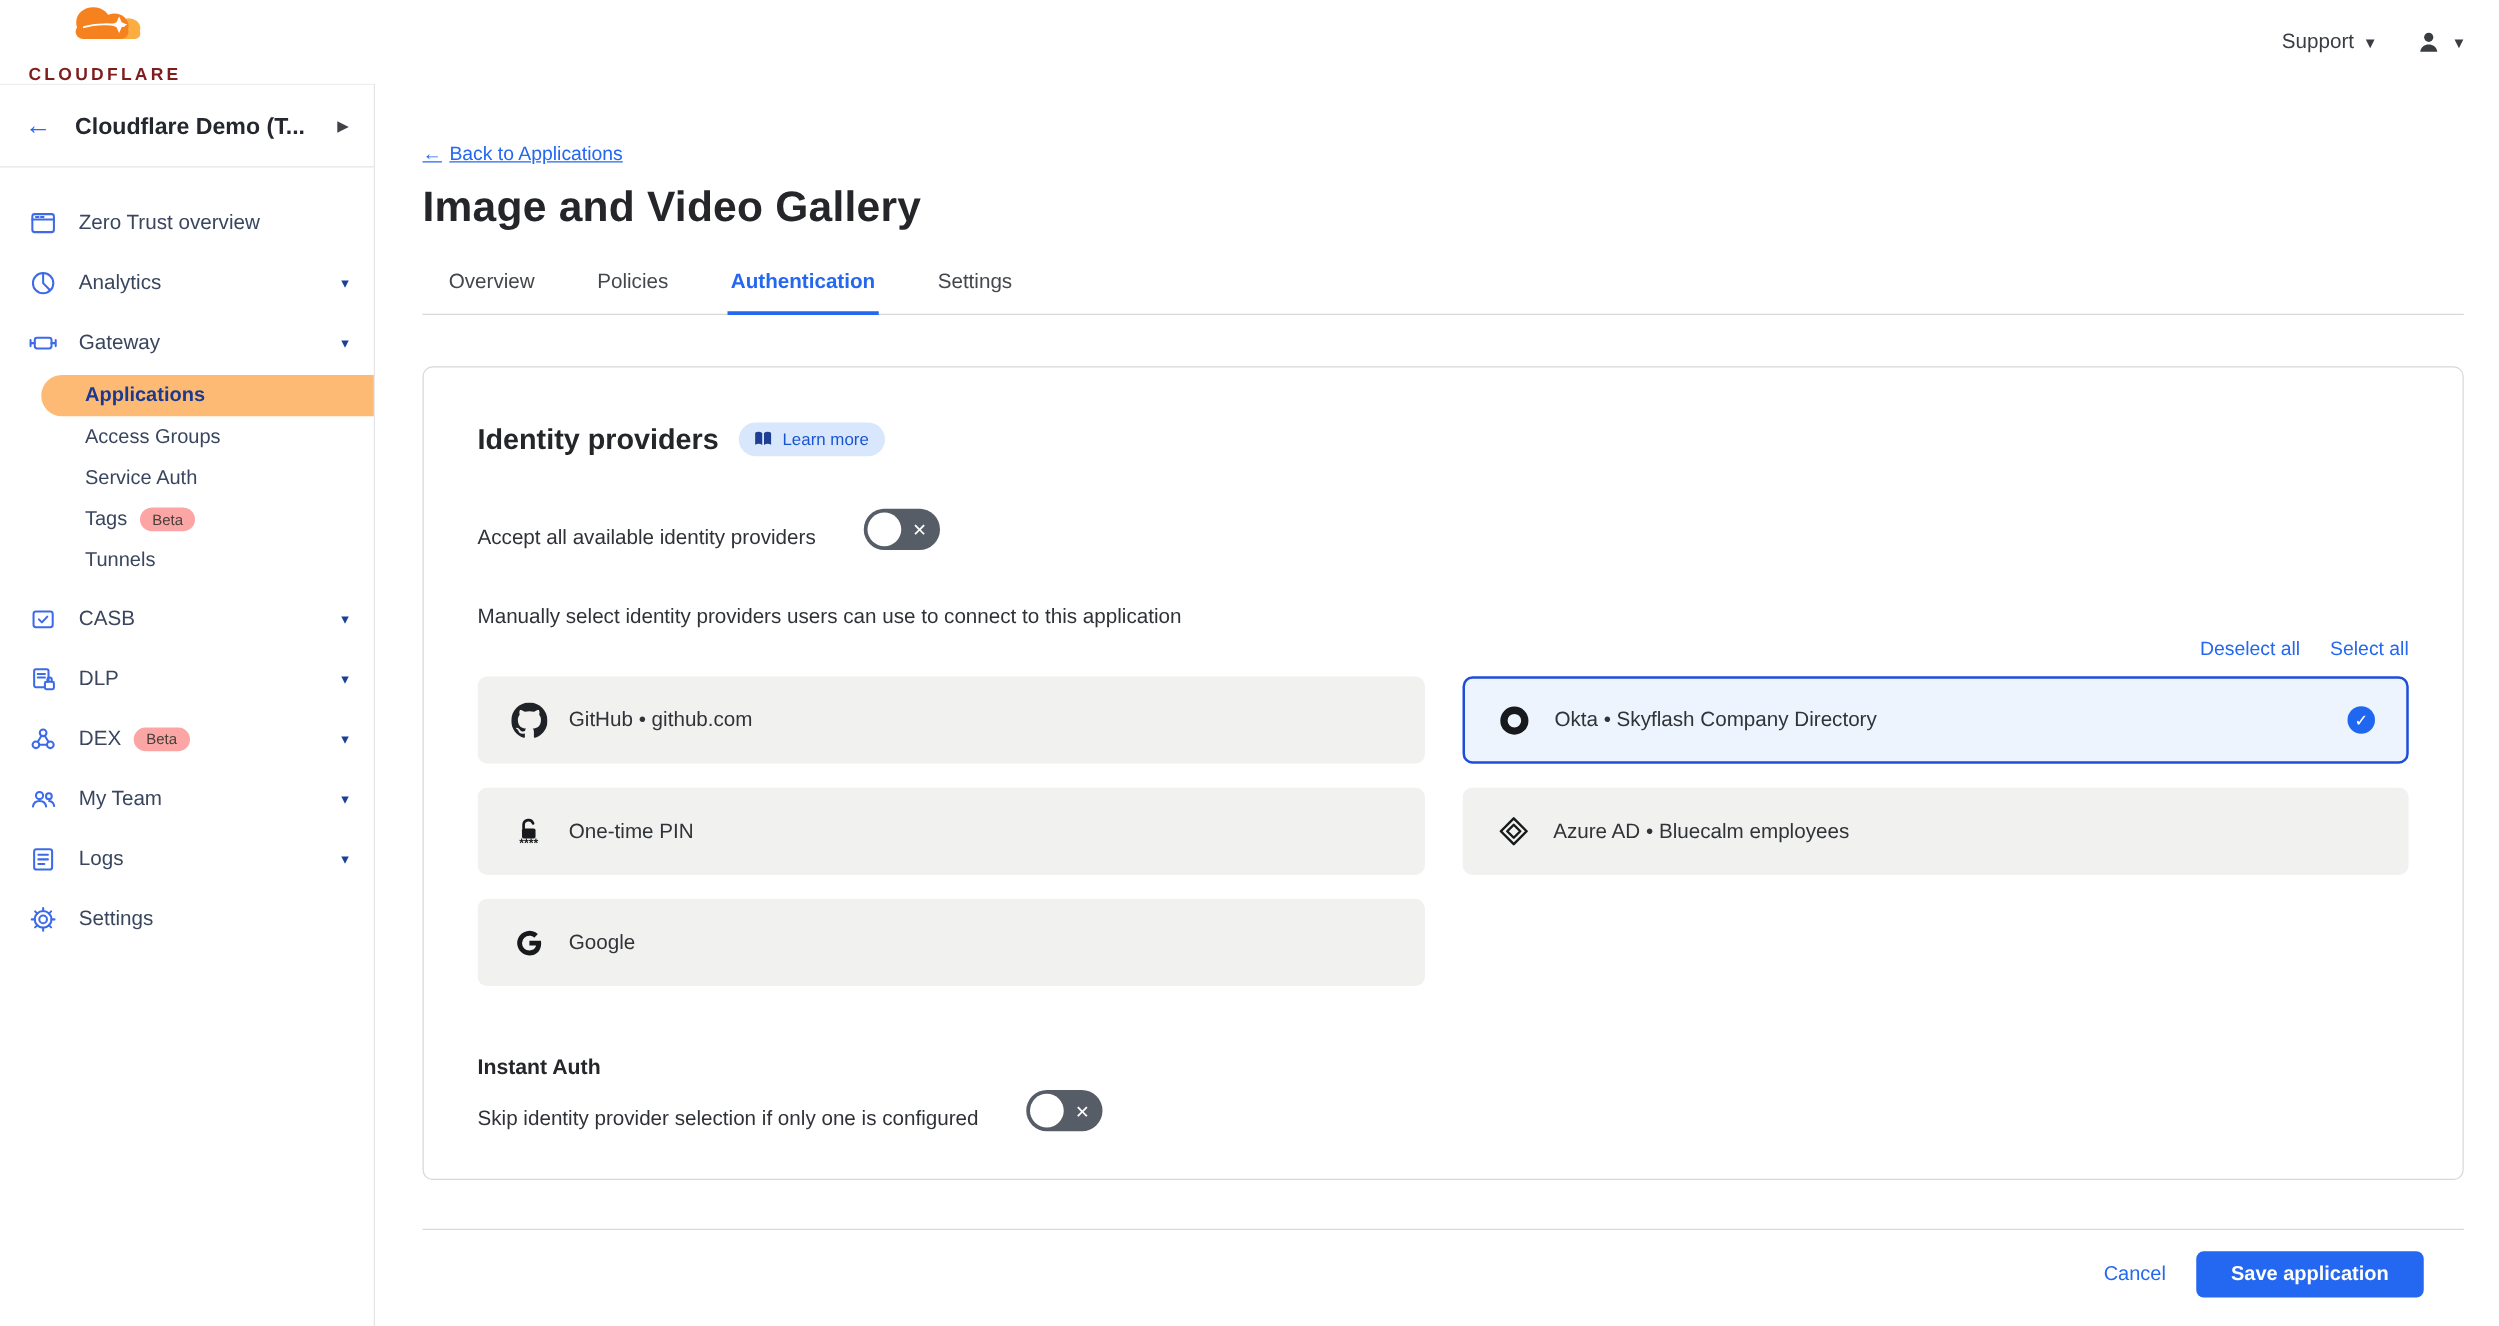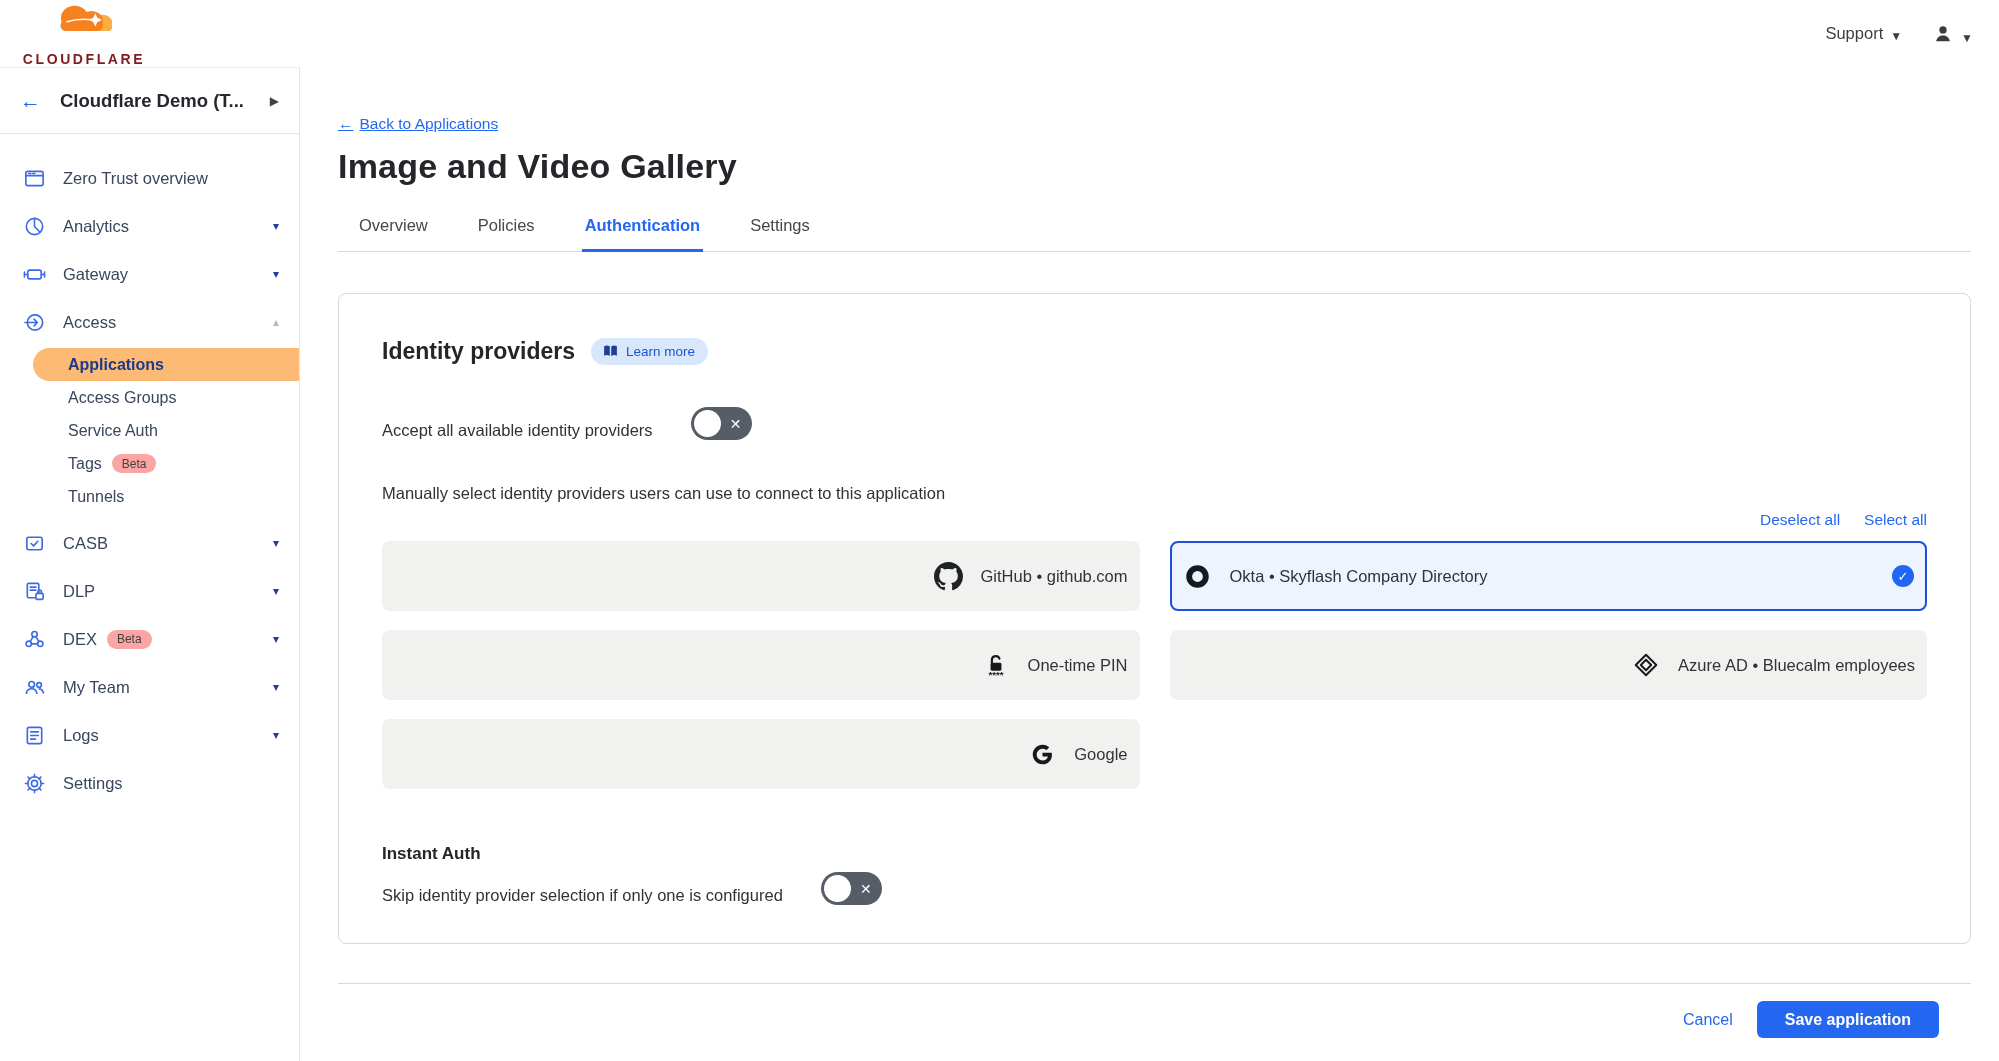--- a/index.html
+++ b/index.html
@@ -7,21 +7,21 @@
     font-family:"Liberation Sans", sans-serif; color:#2f3237; }
   .app { width:1999px; height:1061px; display:flex; flex-direction:column; }
 
   
   .topbar { height:67px; flex:0 0 67px; display:flex; align-items:center;
     justify-content:space-between; padding:0 26px 0 18px; background:#fff; }
   .logo { display:flex; flex-direction:column; align-items:center; width:132px; }
   .logo svg { display:block; }
   .logo-text { font-size:14px; font-weight:800; letter-spacing:2.6px; color:#7f1d1d; margin-top:18px; }
   .topbar-right { display:flex; align-items:center; gap:30px; }
-  .support-menu, .user-menu { display:flex; align-items:flex-end; gap:7px; cursor:pointer;
+  .support-menu, .user-menu { display:flex; align-items:center; gap:7px; cursor:pointer;
     color:#3a3d42; font-size:16.5px; }
   .tb-caret { font-size:12px; color:#3a3d42; }
 
   
   .body-row { flex:1; display:flex; min-height:0; }
 
   
   .sidebar { width:300px; flex:0 0 300px; border-right:1px solid #e3e5e8; background:#fff; }
   .team-header { height:67px; display:flex; align-items:center; padding:0 20px;
     border-top:1px solid #eceef0; border-bottom:1px solid #e3e5e8; }
@@ -71,21 +71,21 @@
   .toggle .knob { width:27px; height:27px; border-radius:50%; background:#fff; margin-left:3px; }
   .toggle .x { position:absolute; right:10px; color:#fff; font-size:14px; line-height:1; }
 
   .manual-text { margin-top:44px; font-size:16.5px; color:#2f3237; }
   .select-links { margin-top:8px; display:flex; justify-content:flex-end; gap:24px; }
   .select-links a { color:#2467f0; font-size:15.5px; cursor:pointer; }
 
   .provider-grid { margin-top:12px; display:grid; grid-template-columns:1fr 1fr;
     column-gap:30px; row-gap:19px; }
   .provider { height:70px; border-radius:8px; background:#f1f1ef; display:flex; align-items:center;
-    padding:0 11px; border:1px solid transparent; cursor:pointer;justify-content:flex-end; }
+    padding:0 25px; border:1px solid transparent; cursor:pointer; }
   .provider .p-icon { width:30px; display:flex; align-items:center; justify-content:center; }
   .provider .p-label { margin-left:17px; font-size:16.5px; color:#303338; }
   .provider.selected { background:#edf4fd; border:2px solid #1d4ed8; }
   .check { margin-left:auto; width:22px; height:22px; border-radius:50%; background:#1f66f0;
     color:#fff; font-size:13px; display:flex; align-items:center; justify-content:center; }
 
   .instant-heading { margin-top:55px; font-size:17px; font-weight:bold; color:#24262a; }
   .skip-row { margin-top:8px; }
 
   .footer-divider { margin-top:39px; border-top:1px solid #d9d9d9; }
@@ -160,30 +160,20 @@
           <div class="nav-item">
             <span class="nav-icon">
               <svg width="23" height="23" viewBox="0 0 24 24" fill="none" stroke="#3c6ae8" stroke-width="1.7" stroke-linecap="round" stroke-linejoin="round">
                 <rect x="5" y="7.5" width="14" height="9" rx="2"></rect>
                 <path d="M1.5 12H5M19 12h3.5M1.5 9.5v5M22.5 9.5v5"></path>
               </svg>
             </span>
             <span class="nav-label">Gateway</span>
             <span class="nav-caret down">▾</span>
           </div>
-          <div class="nav-item">
-            <span class="nav-icon">
-              <svg width="23" height="23" viewBox="0 0 24 24" fill="none" stroke="#3c6ae8" stroke-width="1.7" stroke-linecap="round" stroke-linejoin="round">
-                <circle cx="12.5" cy="12" r="8"></circle>
-                <path d="M2 12h12.5M11.5 8.5L15 12l-3.5 3.5"></path>
-              </svg>
-            </span>
-            <span class="nav-label">Access</span>
-            <span class="nav-caret up">▴</span>
-          </div>
           <div class="subnav">
             <div class="sub-item active">
               <span>Applications</span>
             </div>
             <div class="sub-item">
               <span>Access Groups</span>
             </div>
             <div class="sub-item">
               <span>Service Auth</span>
             </div>

